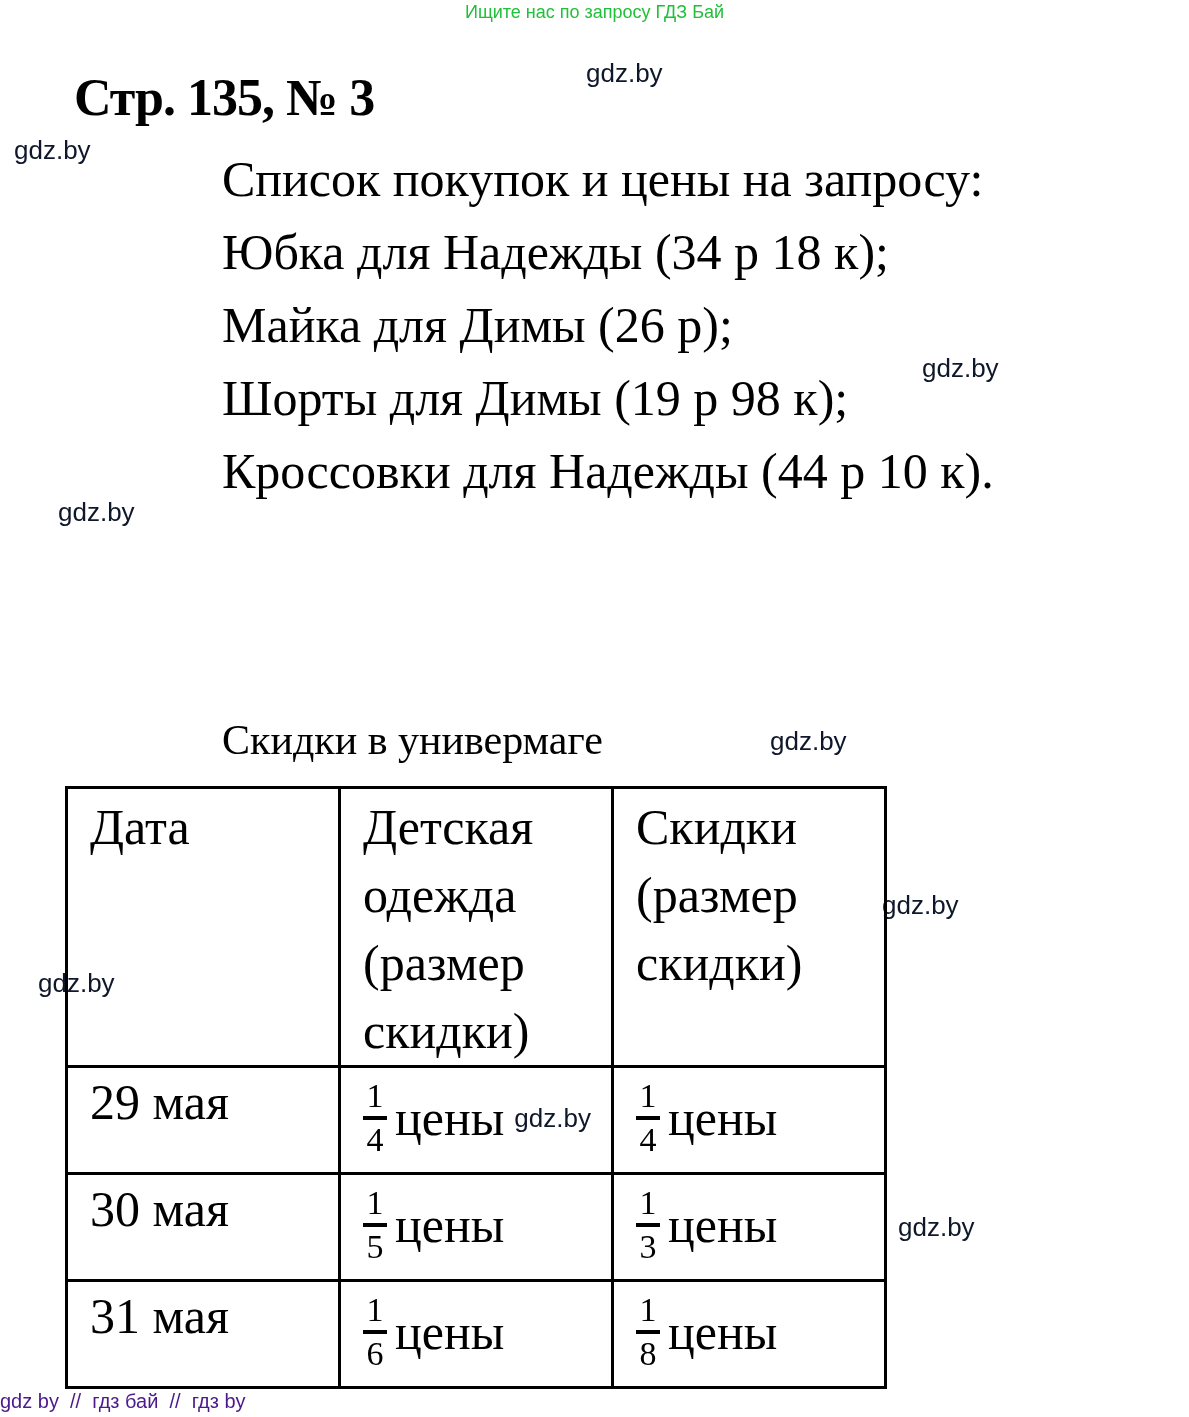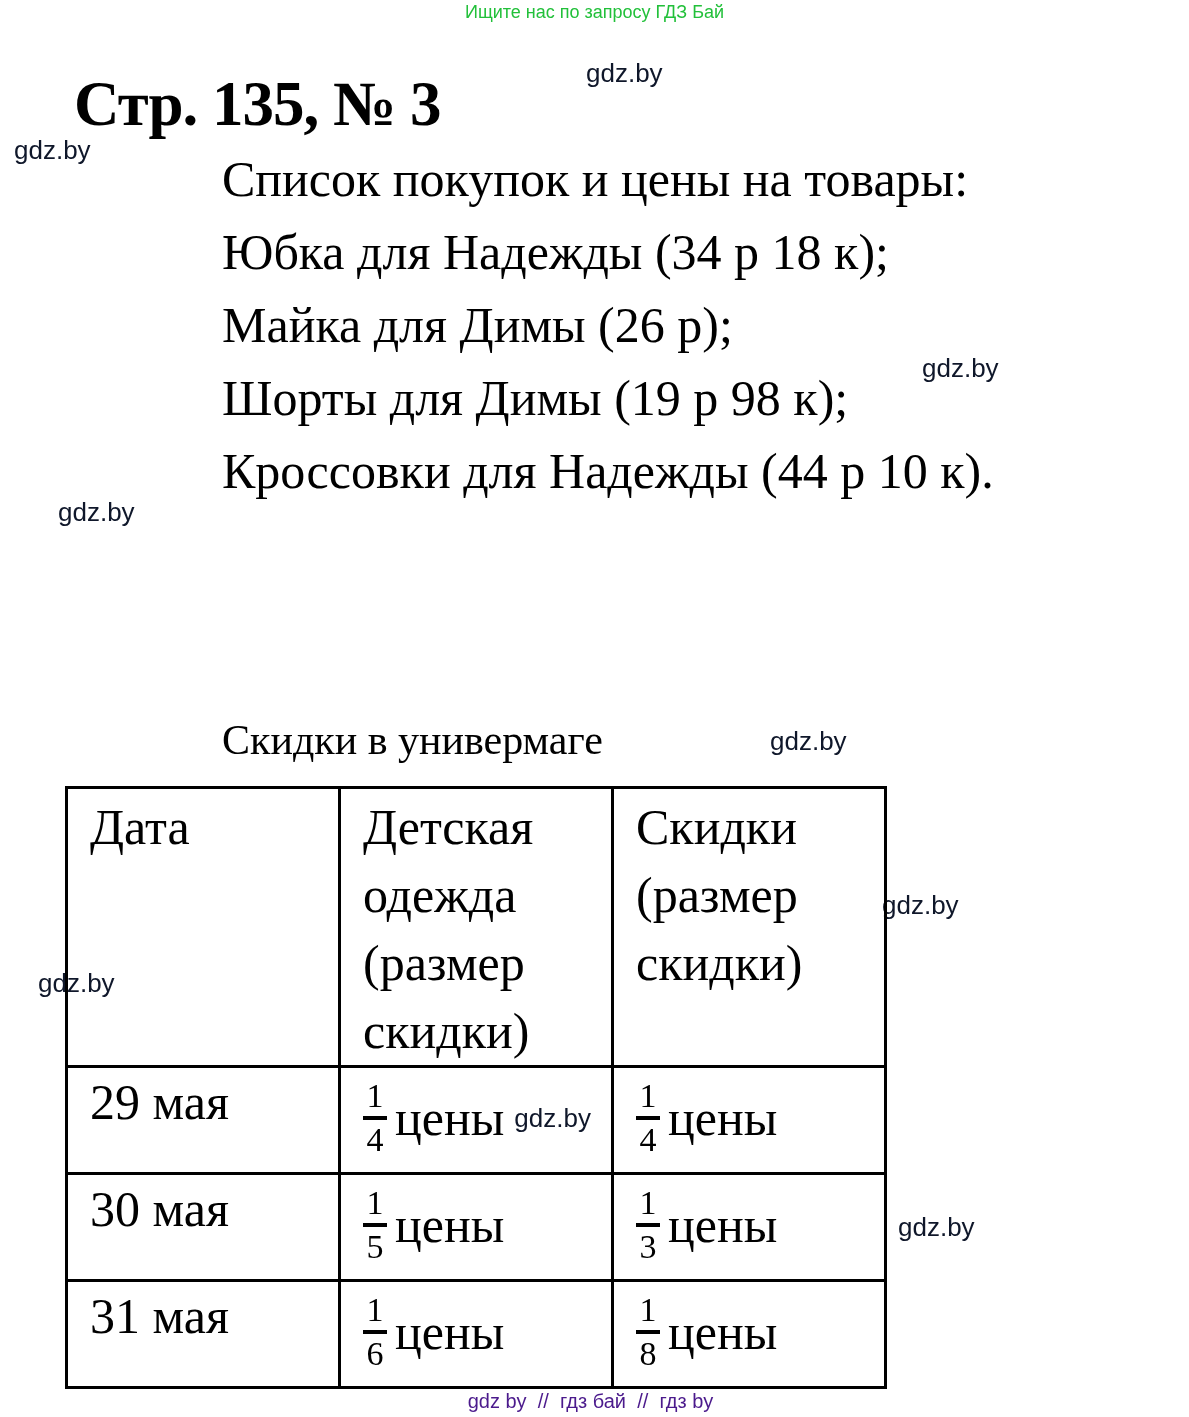--- a/index.html
+++ b/index.html
@@ -1,52 +1,52 @@
 <!DOCTYPE html>
 <html><head>
 <meta charset="utf-8">
 <style>
   html, body { margin:0; padding:0; background:#ffffff; }
   body { width:1189px; height:1417px; position:relative; overflow:hidden; font-family:"Liberation Serif", serif; color:#000; }
   .banner { position:absolute; top:2px; left:0; width:1189px; text-align:center; font-family:"Liberation Sans", sans-serif; font-size:18px; color:#22c03a; }
-  .title { position:absolute; top:68px; left:74px; font-size:63px; font-weight:bold; letter-spacing:-1px; }
+  .title { position:absolute; top:68px; left:74px; font-size:52px; font-weight:bold; letter-spacing:-1px; }
   .wm { position:absolute; font-family:"Liberation Sans", sans-serif; font-size:26px; color:#0f172a; }
   .list { position:absolute; top:143px; left:222px; font-size:50px; line-height:73px; }
   .list div { white-space:nowrap; }
   .caption { position:absolute; top:716px; left:222px; font-size:42px; }
   table.disc { position:absolute; top:786px; left:65px; border-collapse:collapse; font-size:50px; }
   table.disc td { border:3px solid #000; vertical-align:top; padding:0 0 0 22px; line-height:68px; }
   table.disc td.c1 { width:248px; }
   table.disc td.c2 { width:248px; }
   table.disc td.c3 { width:248px; }
   table.disc tr.head td { height:265px; padding-top:4px; }
   table.disc tr.row td { height:104px; }
   .frac { display:inline-flex; flex-direction:column; align-items:center; vertical-align:middle; font-size:34px; line-height:36px; margin-right:8px; }
   .frac .bar { width:24px; height:4px; background:#000; margin:2px 0; }
   .cellwrap { display:flex; align-items:center; height:100px; }
-  .footer { position:absolute; top:1390px; left:0; width:1181px; text-align:center; font-family:"Liberation Sans", sans-serif; font-size:20px; color:#4b1a8c; }
+  .footer { position:absolute; top:1390px; left:0; width:1181px; font-family:"Liberation Sans", sans-serif; font-size:20px; color:#4b1a8c; }
 </style>
 </head>
 <body>
 
 <div class="banner">Ищите нас по запросу ГДЗ Бай</div>
 
 <div class="title">Стр. 135, № 3</div>
 
 <div class="wm" style="top:58px;left:586px;">gdz.by</div>
 <div class="wm" style="top:135px;left:14px;">gdz.by</div>
 <div class="wm" style="top:353px;left:922px;">gdz.by</div>
 <div class="wm" style="top:497px;left:58px;">gdz.by</div>
 <div class="wm" style="top:726px;left:770px;">gdz.by</div>
 <div class="wm" style="top:890px;left:882px;">gdz.by</div>
 <div class="wm" style="top:968px;left:38px;">gdz.by</div>
 <div class="wm" style="top:1212px;left:898px;">gdz.by</div>
 
 <div class="list">
-  <div>Список покупок и цены на товары:</div>
+  <div>Список покупок и цены на запросу:</div>
   <div>Юбка для Надежды (34 р 18 к);</div>
   <div>Майка для Димы (26 р);</div>
   <div>Шорты для Димы (19 р 98 к);</div>
   <div>Кроссовки для Надежды (44 р 10 к).</div>
 </div>
 
 <div class="caption">Скидки в универмаге</div>
 
 <table class="disc">
   <tbody>

